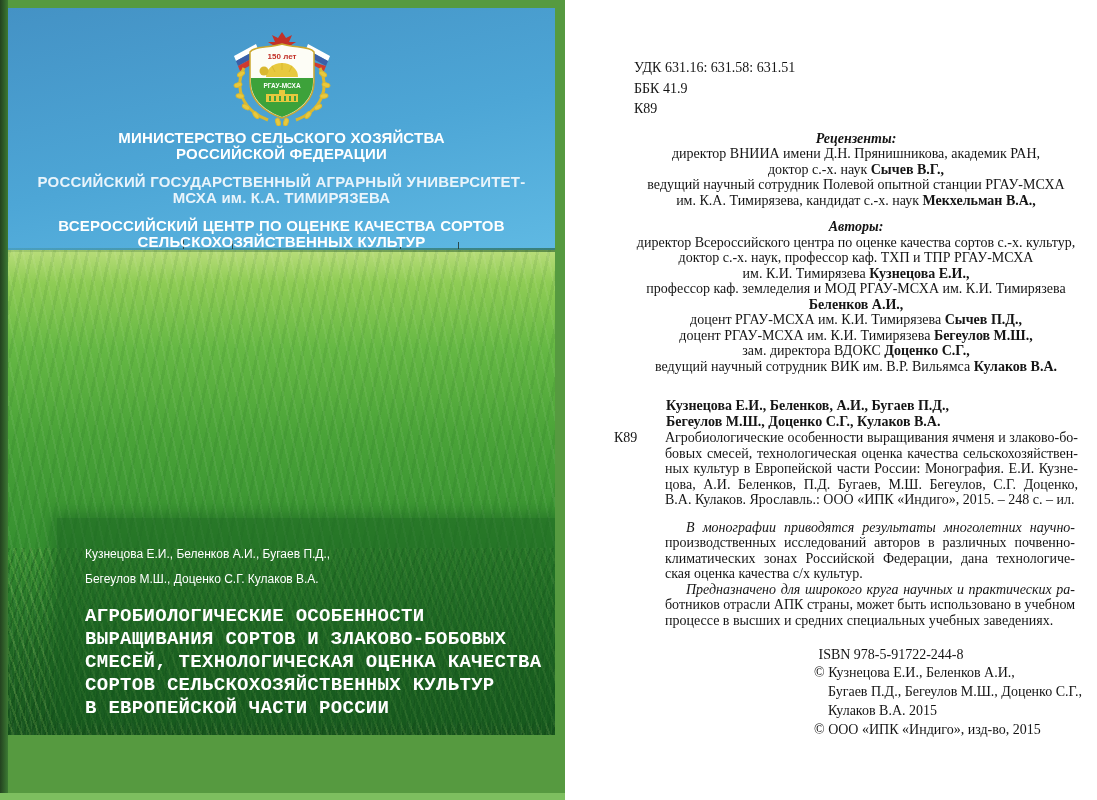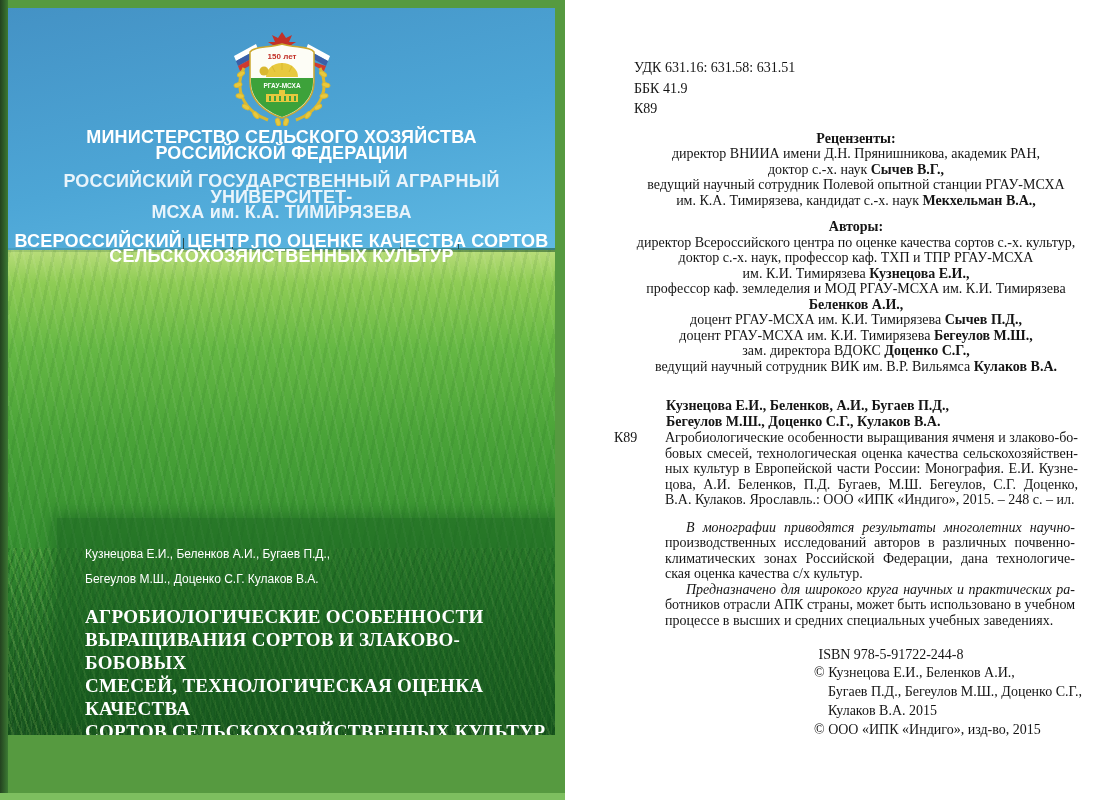--- a/index.html
+++ b/index.html
@@ -25,37 +25,37 @@
     background:linear-gradient(180deg, rgba(20,80,25,0) 0%, rgba(16,70,22,0.35) 45%, rgba(12,58,18,0.5) 100%);}
   .grass-fg::before{content:"";position:absolute;inset:0;
     background:
       repeating-linear-gradient(70deg, rgba(190,230,120,0.14) 0 2px, transparent 2px 8px),
       repeating-linear-gradient(110deg, rgba(8,50,14,0.22) 0 2px, transparent 2px 7px),
       repeating-linear-gradient(88deg, rgba(150,210,90,0.10) 0 1px, transparent 1px 5px);}
   .horizon{position:absolute;left:0;top:240px;width:100%;height:4px;
     background:linear-gradient(90deg, rgba(30,90,40,0.15), rgba(25,80,35,0.55));}
   .pole{position:absolute;width:1px;background:rgba(35,55,48,0.85);}
   .org-block{position:absolute;left:0;top:122px;width:100%;text-align:center;
-    font-family:"Liberation Sans", sans-serif;font-weight:bold;font-size:18px;
+    font-family:"Liberation Sans", sans-serif;font-weight:bold;font-size:15px;
     line-height:15.5px;color:#ffffff;letter-spacing:.2px;}
   .org-block .org{margin-bottom:13px;}
   .org-block .org.tinted{color:#e9f4fb;}
   .emblem{position:absolute;left:50%;top:22px;transform:translateX(-50%);}
   .title-panel{position:absolute;left:49px;top:510px;width:500px;height:205px;
     background:rgba(22,92,30,0.50);box-shadow:0 0 14px 5px rgba(22,92,30,0.45);}
   .panel-authors{margin:24px 0 0 28px;font-family:"Liberation Sans", sans-serif;
     font-size:12px;line-height:25px;color:#ffffff;}
-  .panel-title{margin:13px 0 0 28px;font-family:Liberation Serif, serif;
+  .panel-title{margin:13px 0 0 28px;font-family:Liberation Mono, monospace;
     font-weight:bold;font-size:19px;line-height:23px;color:#ffffff;letter-spacing:.3px;}
   
   .page2{position:absolute;left:634px;top:0;width:444px;font-size:14px;line-height:15.5px;}
   .ln{min-height:15.5px;}
   .b{font-weight:bold;}
   .idx{padding-top:58px;line-height:20.5px;}
-  .heading{margin-top:11px;text-align:center;font-weight:bold;}
+  .heading{margin-top:11px;text-align:center;font-weight:bold;font-style:italic;}
   .ctr .ln{text-align:center;}
   .gap24{height:24px;}
   .gap12{height:12px;}
   .catalog-head{margin-left:32px;font-weight:bold;}
   .catalog-row{display:flex;margin-left:-20px;margin-top:1px;}
   .catalog-code{width:34px;flex:none;}
   .catalog-text{flex:1;margin-left:17px;}
   .jl{text-align:justify;text-align-last:justify;}
   .ind{text-indent:21px;font-style:italic;}
   .abstract{margin-left:31px;width:410px;}

